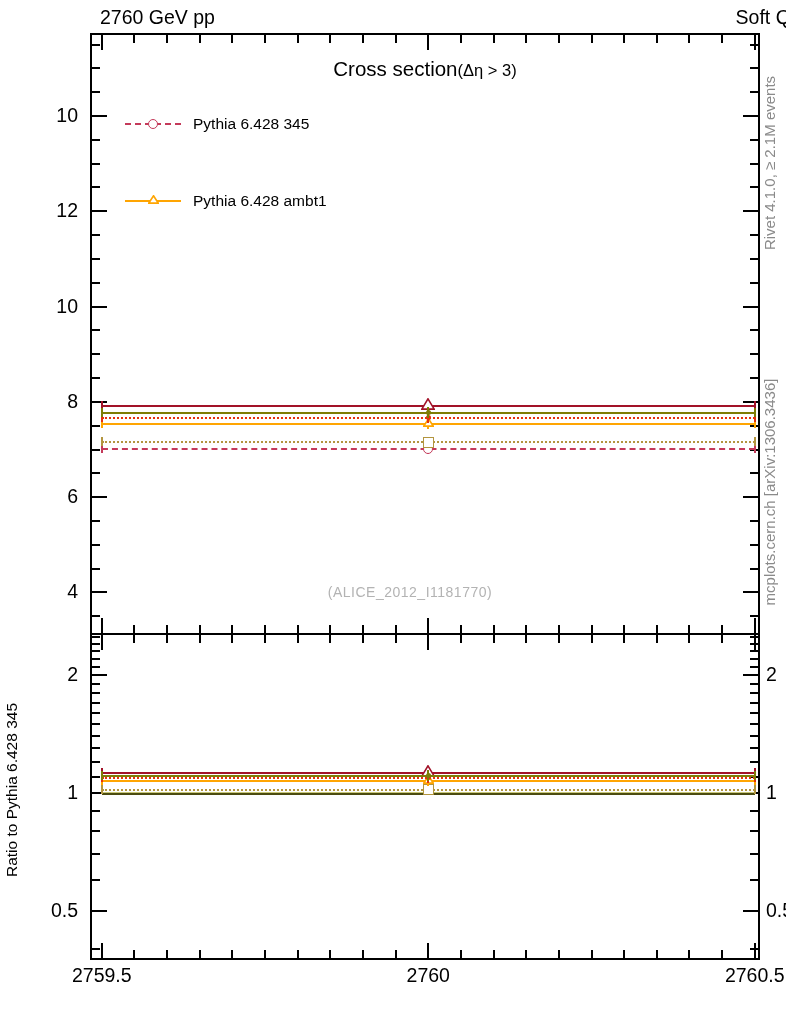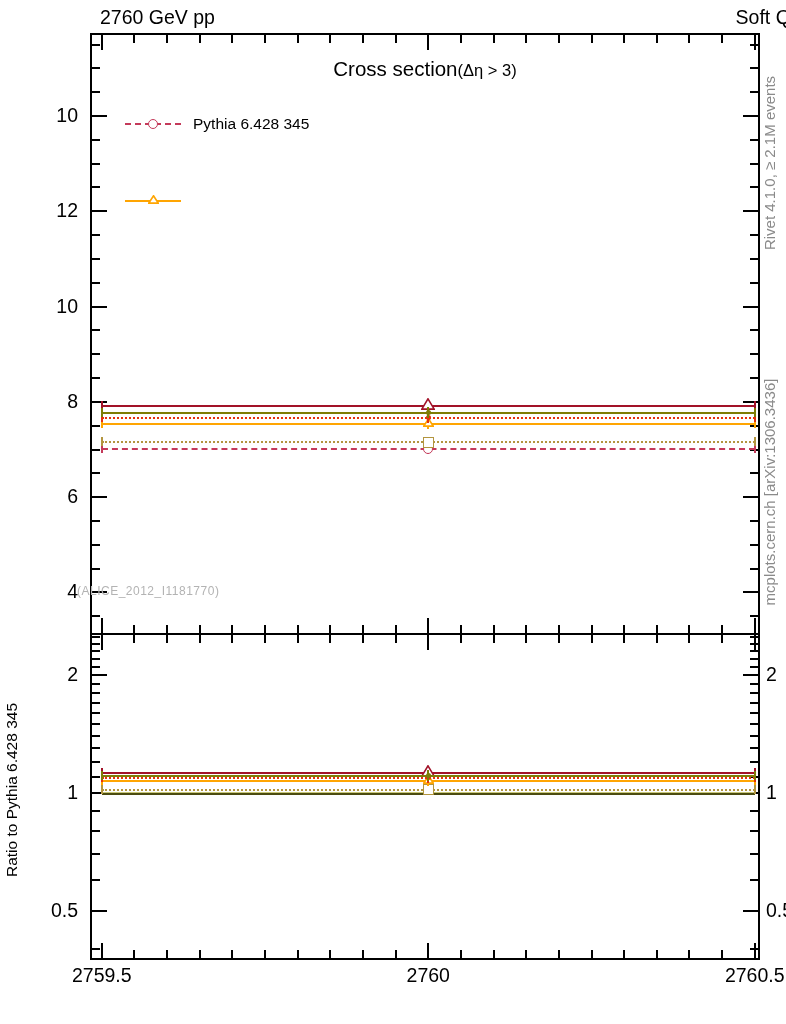--- a/index.html
+++ b/index.html
@@ -7,22 +7,22 @@
         font-family:"Liberation Sans","DejaVu Sans",sans-serif;color:#000;padding-left:43px;}
   .hdr{position:absolute;top:6px;font-size:19.5px;}
   #hdr-left{left:100px;}
   #hdr-right{right:10px;}
   .panel{position:absolute;left:90px;width:670px;border:2px solid #000;box-sizing:border-box;background:#fff;}
   #main-panel{top:33px;height:602px;}
   #ratio-panel{top:635px;height:325px;border-top:none;}
   #plot-title{position:absolute;left:92px;width:666px;top:57px;text-align:center;font-size:20.5px;}
   #plot-title .tsuf{font-size:16.5px;}
   #legend{position:absolute;left:115px;top:111px;width:320px;height:160px;}
-  #watermark{position:absolute;left:77px;width:666px;top:584px;
-             font-size:12px;color:#b3b3b3;letter-spacing:.5px;}
+  #watermark{position:absolute;left:77px;width:666px;top:584px;text-align:center;
+             font-size:14px;color:#b3b3b3;letter-spacing:.5px;}
   .vtext{position:absolute;writing-mode:vertical-rl;transform:translateY(-50%) rotate(180deg);
          white-space:nowrap;line-height:20px;}
   #rivet-note,#arxiv-note{left:760px;font-size:15px;color:#8a8a8a;}
   #rivet-note{top:163px;}
   #arxiv-note{top:492px;}
   #ratio-ylabel{left:2px;top:790px;font-size:15.5px;color:#000;}
   .ylab{position:absolute;width:52px;text-align:right;font-size:19.5px;}
   .ylabR{position:absolute;left:766px;text-align:left;font-size:19.5px;}
   .xlab{position:absolute;width:120px;text-align:center;font-size:19.5px;top:964px;}
 </style>
@@ -289,20 +289,21 @@
       <div style="position: absolute; left: 0px; top: 0px; width: 100%; height: 26px;">
         <div style="position: absolute; left: 10px; top: 12px; width: 56px; height: 0px; border-top: 2px dashed rgb(196, 58, 90);"></div>
         <div style="position: absolute; left: 33px; top: 8px; border: 1.8px solid rgb(196, 58, 90); border-radius: 50%; background: rgb(255, 255, 255); box-sizing: border-box; width: 10px; height: 10px;"></div>
         <div style="position: absolute; left: 78px; top: 0px; height: 26px; line-height: 26px; font-size: 15.5px; white-space: nowrap;">Pythia 6.428 345</div>
       </div>
       <div style="position: absolute; left: 0px; top: 77.1px; width: 100%; height: 26px;">
         <div style="position: absolute; left: 10px; top: 12px; width: 56px; height: 0px; border-top: 2px solid rgb(255, 165, 2);"></div>
         <div style="position: absolute; left: 32.5px; top: 7px; width: 11px; height: 9px; line-height: 0;"><svg width="11" height="9" viewBox="0 0 11 9">
             <path d="M5.5 0.8 L10.2 8.1 L0.8 8.1 Z" fill="#ffffff" stroke="#ffa502" stroke-width="1.6"></path>
           </svg></div>
+        <div style="position: absolute; left: 78px; top: 0px; height: 26px; line-height: 26px; font-size: 15.5px; white-space: nowrap;">Pythia 6.428 ambt1</div>
       </div>
     </div>
   <div id="watermark">(ALICE_2012_I1181770)</div>
 
   <div id="rivet-note" class="vtext">Rivet 4.1.0, ≥ 2.1M events</div>
   <div id="arxiv-note" class="vtext">mcplots.cern.ch [arXiv:1306.3436]</div>
   <div id="ratio-ylabel" class="vtext">Ratio to Pythia 6.428 345</div>
 <div class="xlab" style="position: absolute; left: 41.7941px;">2759.5</div>
     <div class="xlab" style="position: absolute; left: 368.265px;">2760</div>
     <div class="xlab" style="position: absolute; left: 694.735px;">2760.5</div>

